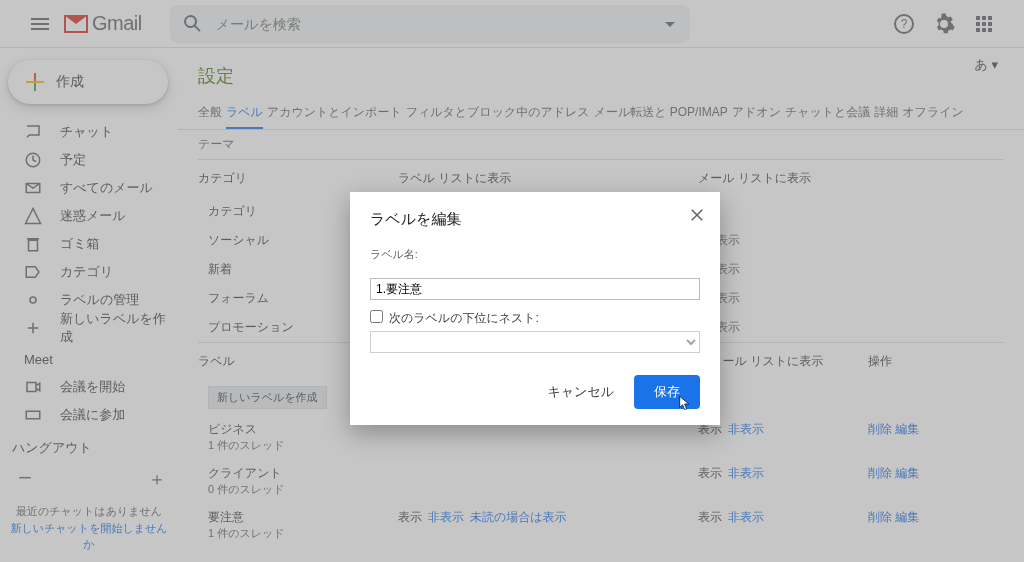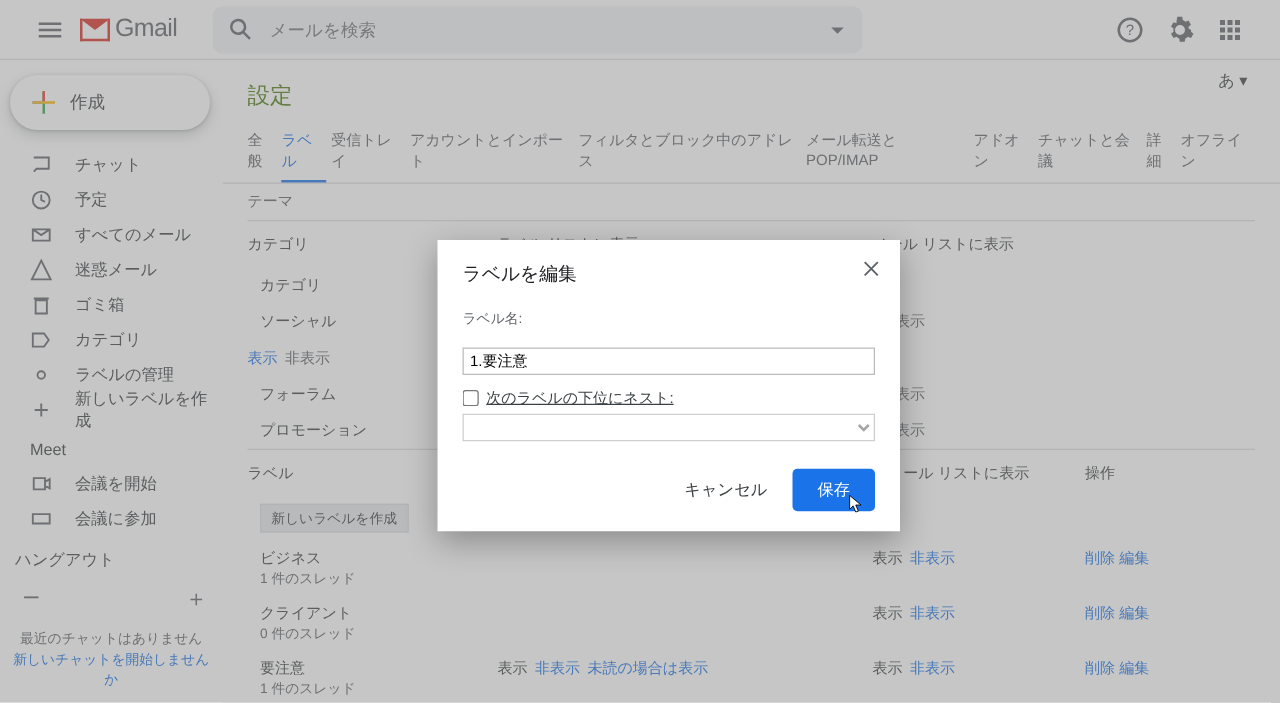--- a/index.html
+++ b/index.html
@@ -58,21 +58,21 @@
     .unread{color:var(--blue-500);margin-left:6px;}
     .newlabel{display:inline-block;padding:3px 8px;background:var(--gray-100);border:1px solid var(--gray-200);cursor:pointer;font-size:11px;}
     .sub{font-size:11px;color:var(--gray-500);}
     .act{color:var(--blue-500);cursor:pointer;}
     
     .dialog{position:absolute;left:350px;top:192px;width:370px;background:#fff;z-index:100;box-shadow:0 8px 24px rgba(0,0,0,0.3);padding:18px 20px 16px;}
     .dialog h3{font-size:15px;font-weight:400;color:#202124;margin-bottom:18px;}
     .dialog .close{position:absolute;top:14px;right:14px;cursor:pointer;color:var(--gray-500);}
     .dlabel{font-size:11px;color:var(--gray-500);margin-bottom:16px;}
     .dinput{width:100%;padding:3px 5px;border:1px solid #bbb;font-size:12px;}
-    .dcheck{display:flex;align-items:center;gap:6px;font-size:12px;color:var(--gray-600);margin:10px 0 4px;text-decoration:underline;}
+    .dcheck{display:flex;align-items:flex-start;gap:6px;font-size:12px;color:var(--gray-600);margin:10px 0 4px;}
     .dselect{width:100%;height:22px;border:1px solid #bbb;background:#fff;}
     .dbtns{display:flex;justify-content:flex-end;gap:8px;margin-top:22px;align-items:center;}
     .dcancel{background:none;border:none;color:var(--gray-600);font-size:13px;padding:8px 12px;cursor:pointer;}
     .dsave{background:var(--blue-500);color:#fff;border:none;font-size:13px;padding:8px 20px;border-radius:4px;cursor:pointer;position:relative;}
     .cursor{position:absolute;left:68%;top:60%;width:14px;height:18px;pointer-events:none;}
   </style>
 </head>
 <body>
 
 <div class="hdr">
@@ -222,21 +222,20 @@
       <a href="#">新しいチャットを開始しませんか</a>
     </div>
   </div>
 
   <div class="main">
     <div class="title">設定</div>
     <div class="langbtn">あ ▾</div>
     <div class="tabs" id="tabs">
         <span class="">全般</span>
         <span class="active">ラベル</span>
-        <span class="">受信トレイ</span>
         <span class="">アカウントとインポート</span>
         <span class="">フィルタとブロック中のアドレス</span>
         <span class="">メール転送と POP/IMAP</span>
         <span class="">アドオン</span>
         <span class="">チャットと会議</span>
         <span class="">詳細</span>
         <span class="">オフライン</span>
       </div>
     <div class="tabs2" id="tabs2"><span>テーマ</span></div>
 
@@ -251,20 +250,21 @@
     <div class="col1">カテゴリ</div>
     <div class="col2"><span class="show">表示</span><span class="hide">非表示</span></div>
     <div class="col3"></div>
   </div>
           <div class="row">
     <div class="col1">ソーシャル</div>
     <div class="col2"><span class="show">表示</span><span class="hide">非表示</span></div>
     <div class="col3"><span class="hide">非表示</span></div>
   </div>
           <div class="row">
+    <div class="col1">新着</div>
     <div class="col2"><span class="show">表示</span><span class="hide">非表示</span></div>
     <div class="col3"><span class="hide">非表示</span></div>
   </div>
           <div class="row">
     <div class="col1">フォーラム</div>
     <div class="col2"><span class="show">表示</span><span class="hide">非表示</span></div>
     <div class="col3"><span class="hide">非表示</span></div>
   </div>
           <div class="row">
     <div class="col1">プロモーション</div>

